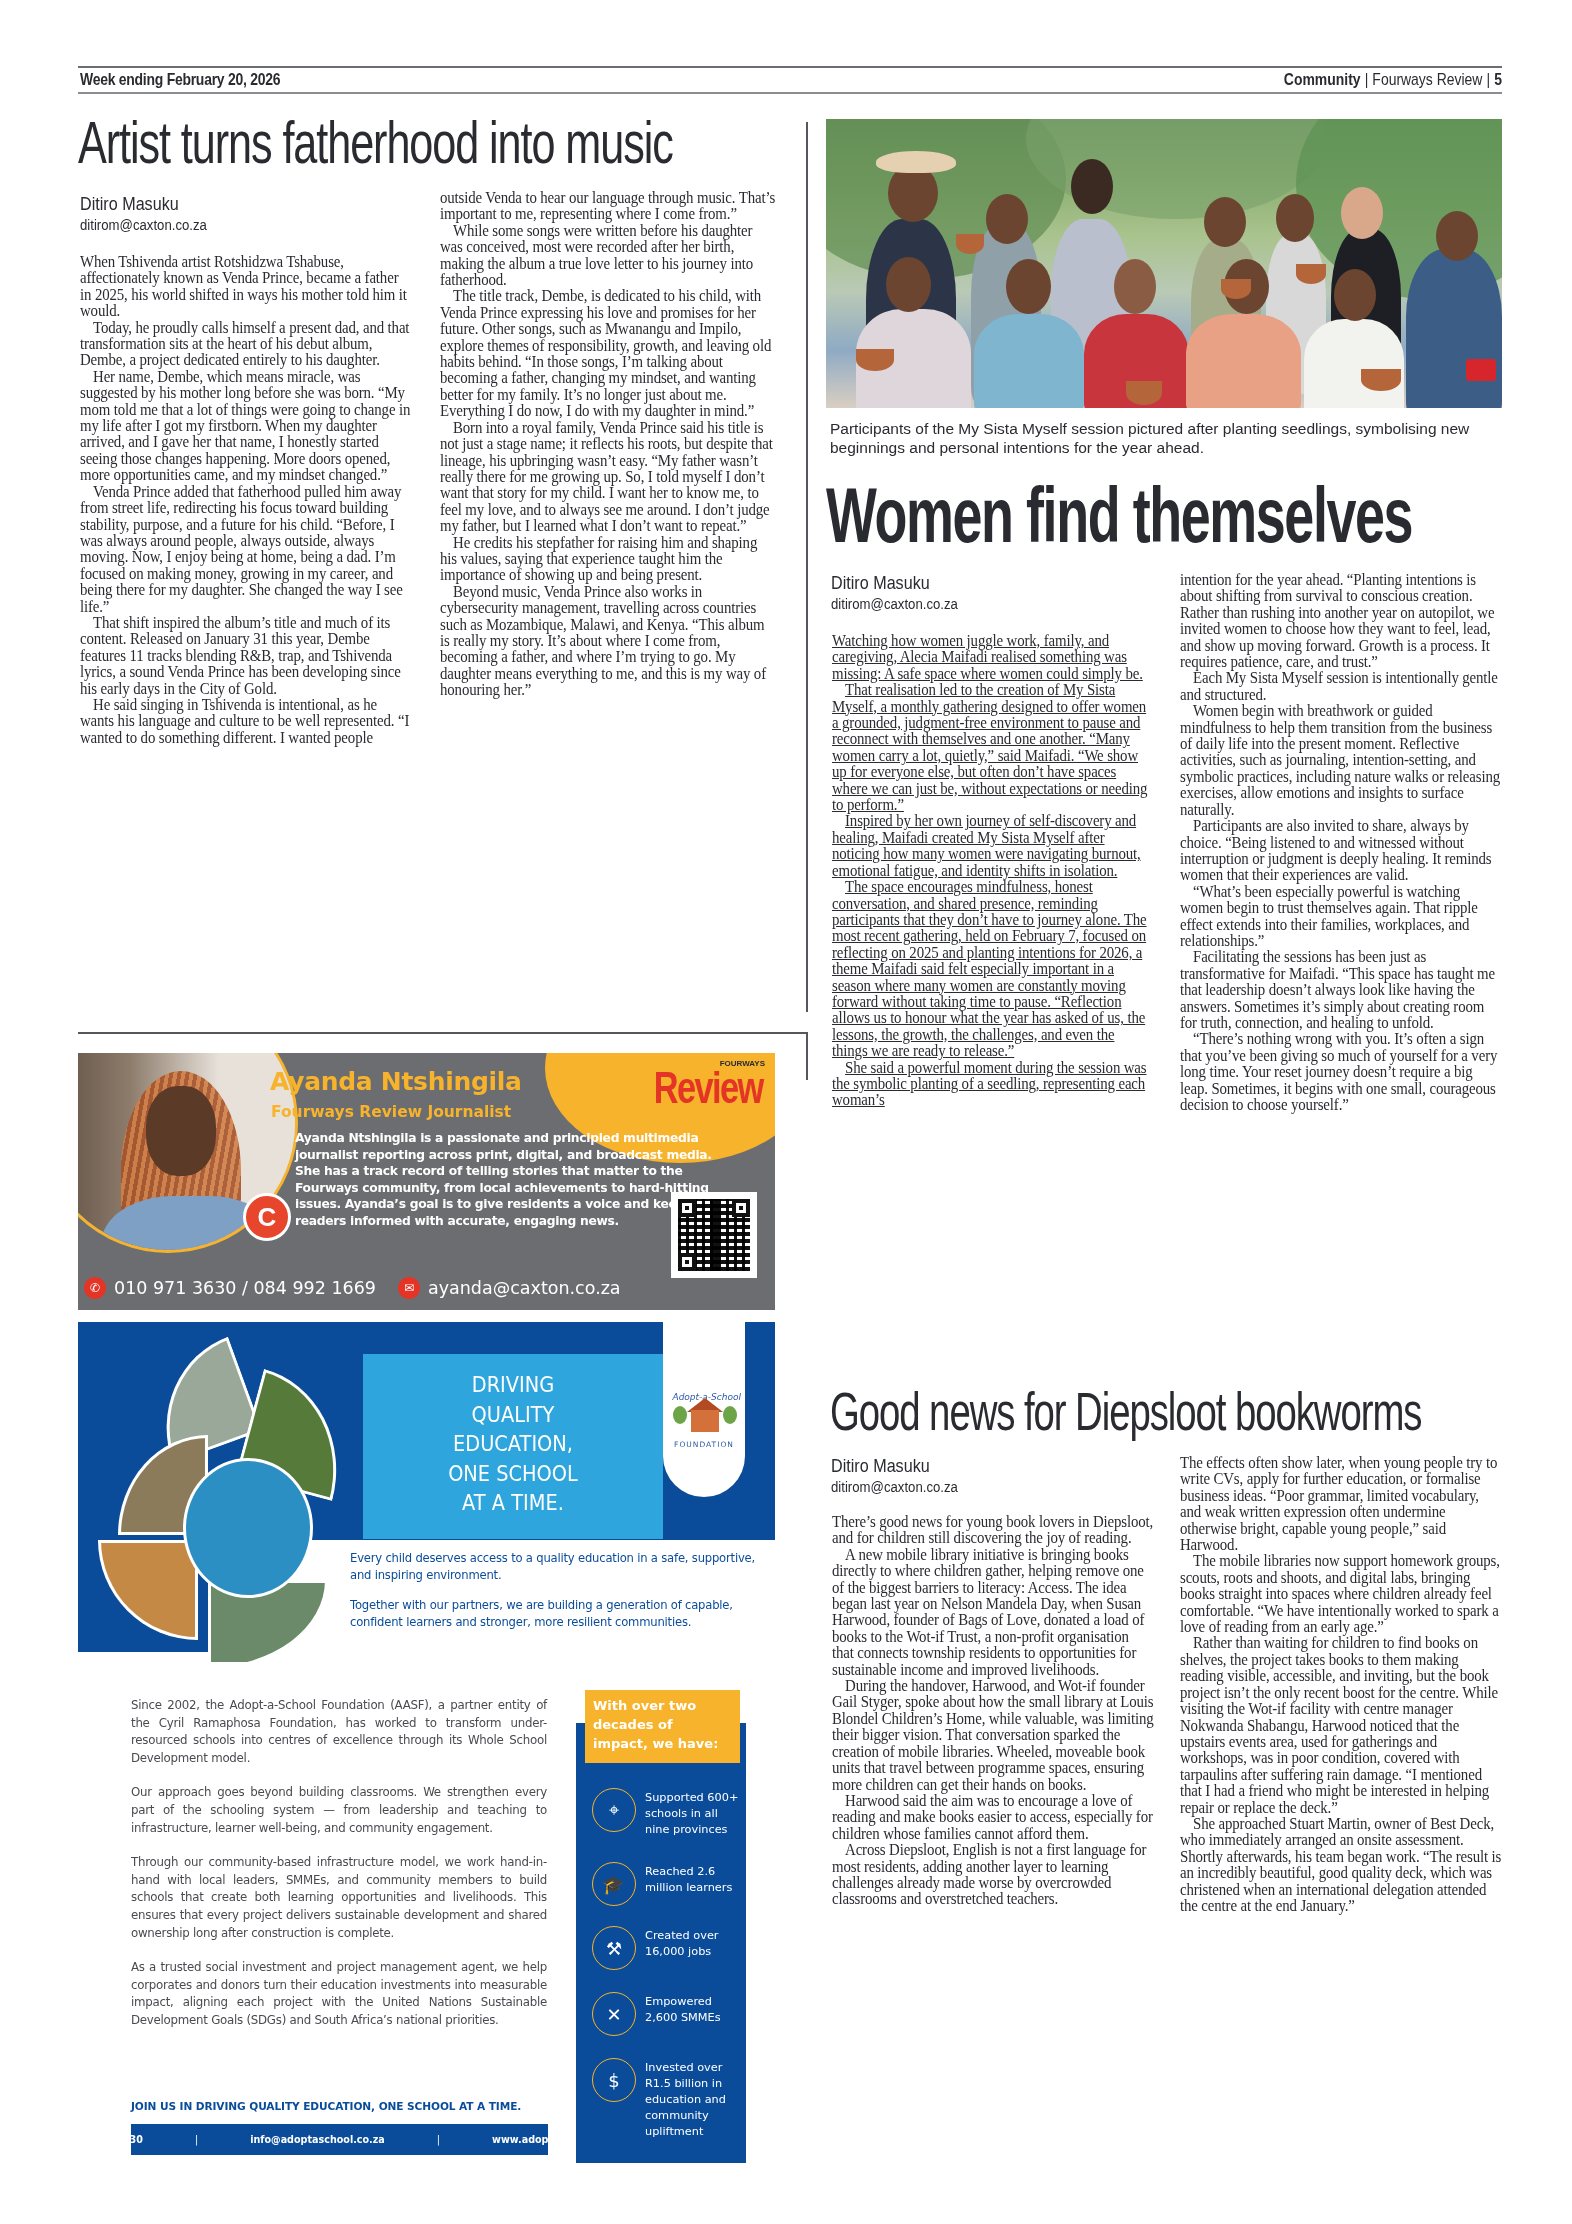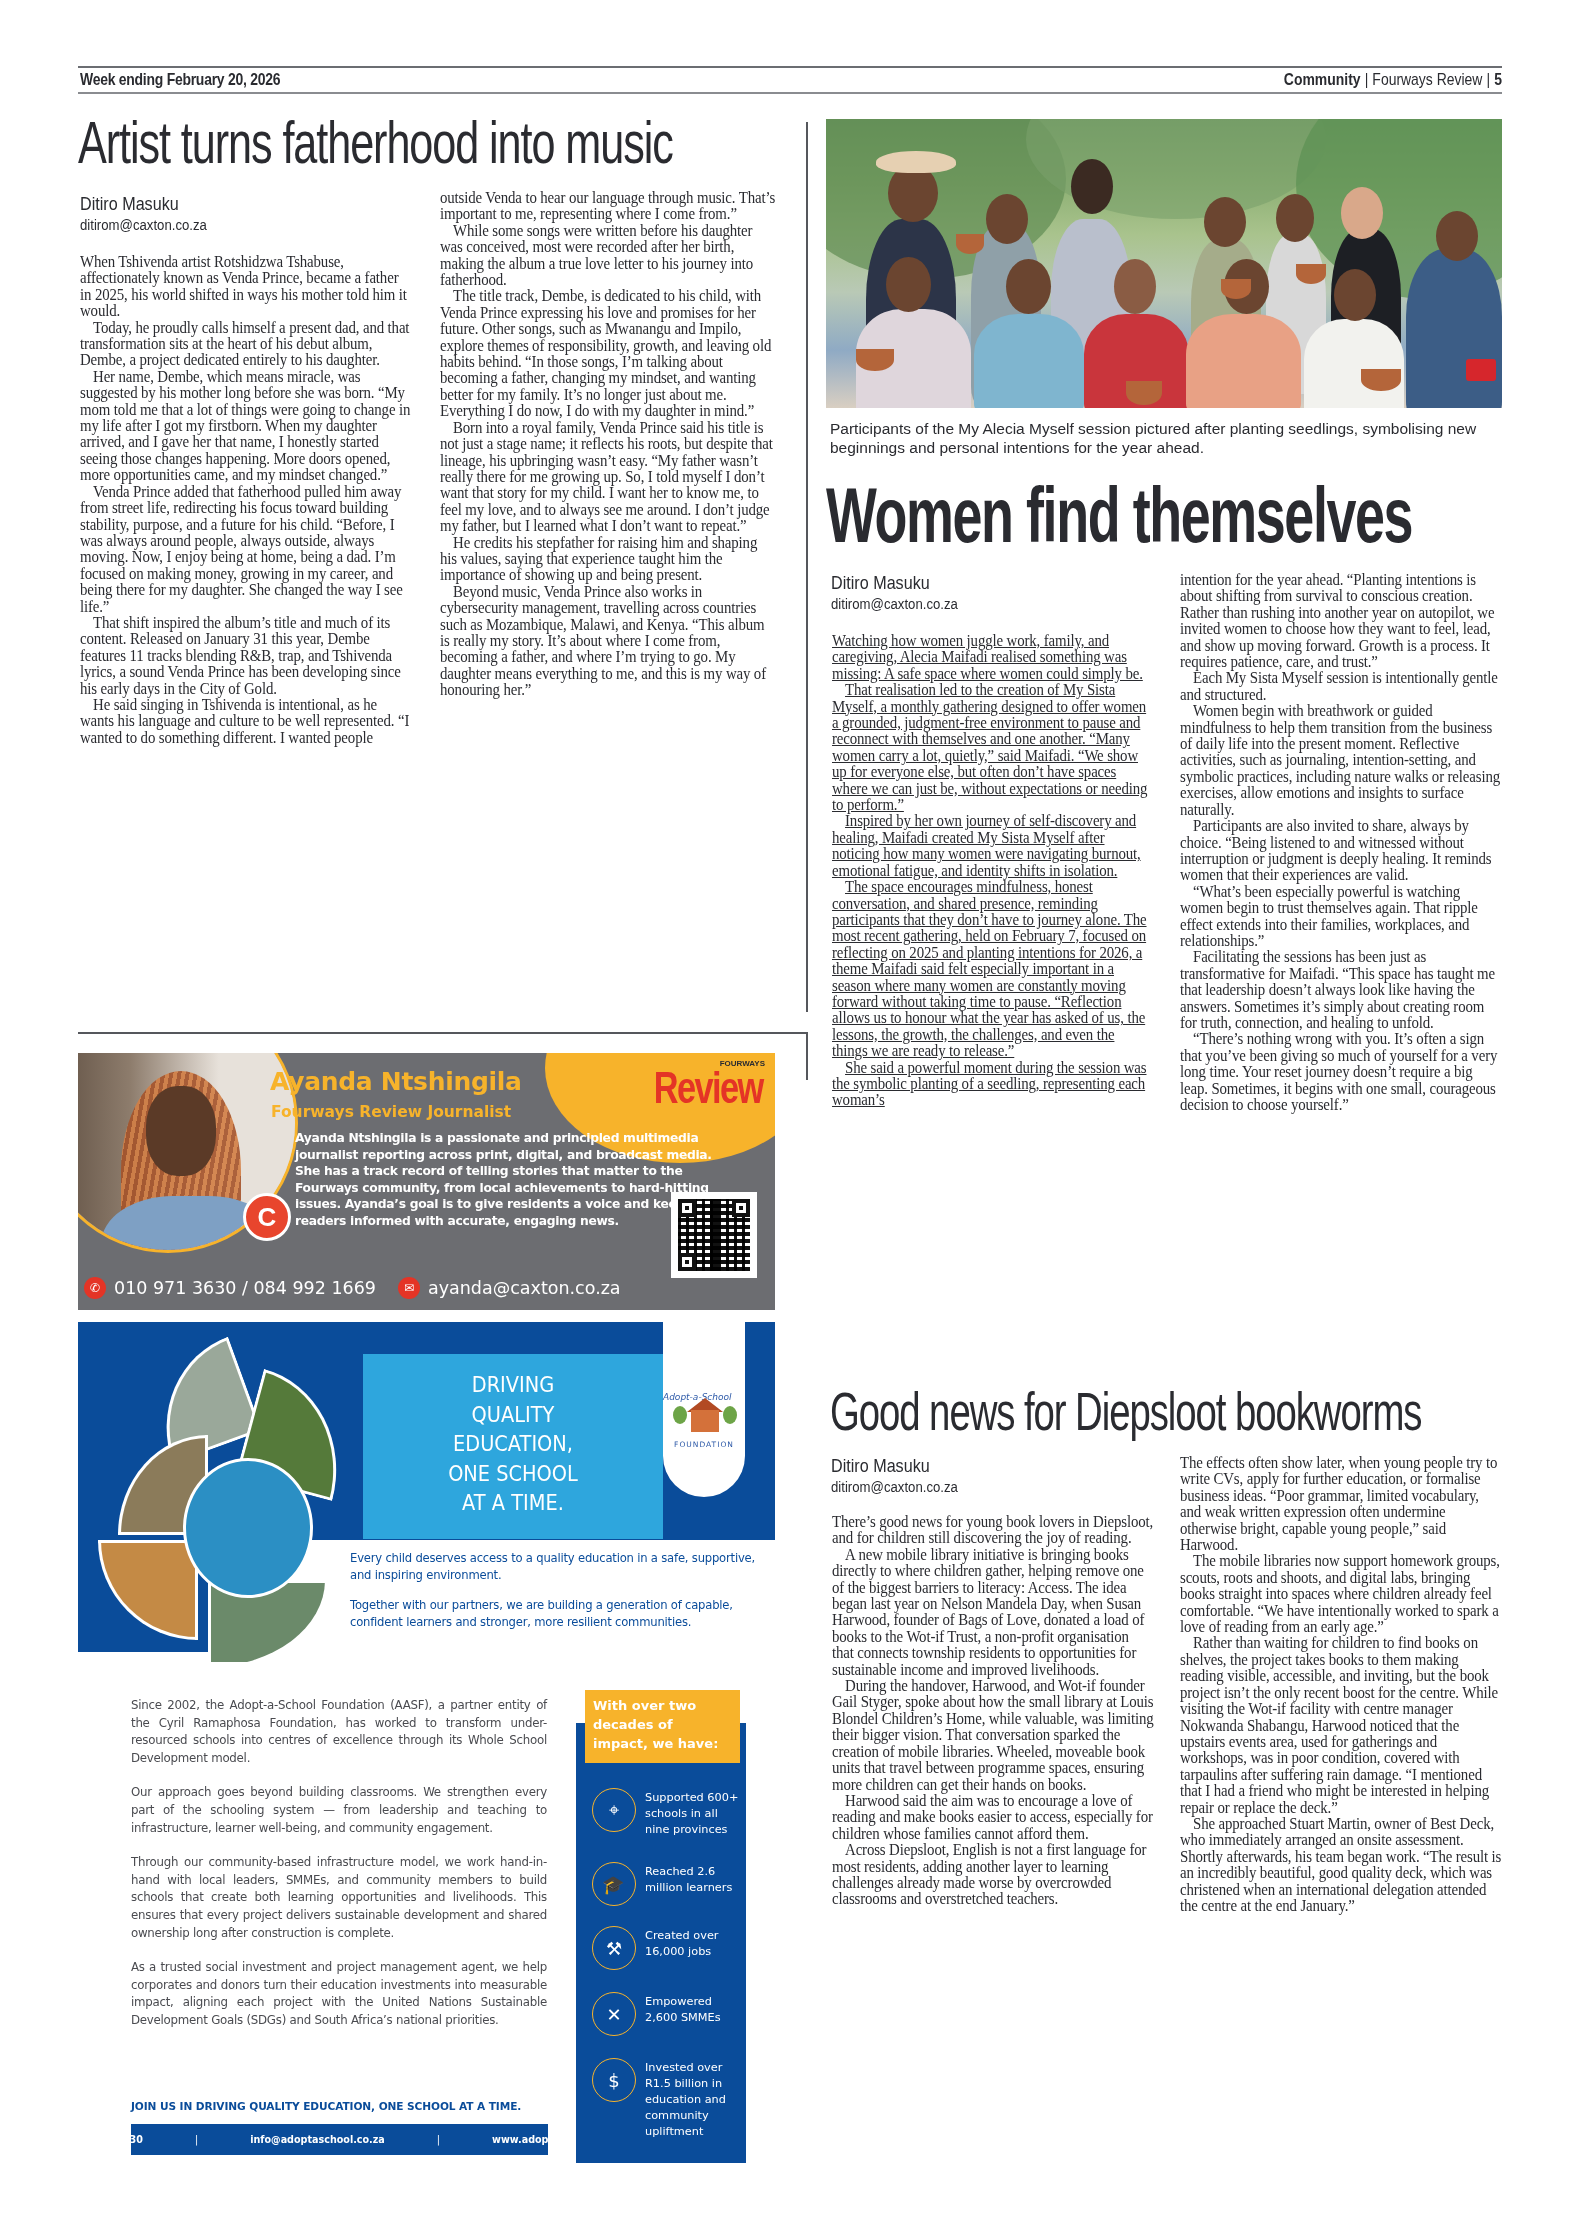--- a/index.html
+++ b/index.html
@@ -67,21 +67,21 @@
 
   
   .ad2 { position: absolute; left: 78px; top: 1322px; width: 697px; height: 340px; background: #ffffff; overflow: hidden; }
   .ad2-blue { position: absolute; left: 0; top: 0; width: 697px; height: 330px; background: #0a4c9a; }
   .ad2-white-bottom { position: absolute; left: 200px; top: 218px; width: 497px; height: 112px; background: #ffffff; }
   .ad2-light { position: absolute; left: 152px; top: 32px; width: 226px; height: 185px; background: #2ea6dd; }
   .ad2-headline { position: absolute; left: 220px; top: 48px; width: 160px; text-align: center; font-family: "DejaVu Sans", sans-serif; font-size: 22px; line-height: 29.5px; color: #fff; transform: scaleX(0.88); }
   .ad2-wheel { position: absolute; left: 20px; top: 18px; width: 230px; height: 330px; }
   .wedge { position: absolute; background: #c9c2b5; border: 3px solid #fff; }
   .ad2-logo { position: absolute; left: 405px; top: -10px; width: 82px; height: 185px; background: #fff; border-radius: 0 0 41px 41px; }
-  .ad2-logo-title { position: absolute; left: 0; right: 4px; top: 80px; text-align: left; font-family: "DejaVu Sans", sans-serif; font-size: 9px; color: #2e5aa8; font-style: italic; }
+  .ad2-logo-title { position: absolute; left: 0; right: 4px; top: 80px; text-align: right; font-family: "DejaVu Sans", sans-serif; font-size: 9px; color: #2e5aa8; font-style: italic; }
   .ad2-logo-house { position: absolute; left: 28px; top: 98px; width: 28px; height: 22px; background: #d4713a; }
   .ad2-logo-roof { position: absolute; left: 24px; top: 86px; width: 0; height: 0; border-left: 18px solid transparent; border-right: 18px solid transparent; border-bottom: 14px solid #b24a23; }
   .ad2-logo-tree1, .ad2-logo-tree2 { position: absolute; top: 94px; width: 14px; height: 18px; border-radius: 50%; background: #6da447; }
   .ad2-logo-tree1 { left: 10px; } .ad2-logo-tree2 { left: 60px; }
   .ad2-logo-foundation { position: absolute; left: 0; right: 0; top: 128px; text-align: center; font-family: "DejaVu Sans", sans-serif; font-size: 7.5px; letter-spacing: 1px; color: #2e5aa8; }
   .ad2-text { position: absolute; left: 272px; top: 228px; width: 415px; font-family: "DejaVu Sans", sans-serif; font-size: 11.6px; line-height: 16.5px; color: #0a4c9a; letter-spacing: -0.2px; }
   .ad2-text p + p { margin-top: 14px; }
 
   
   .aasf-body { position: absolute; left: 131px; top: 1697px; width: 416px; font-family: "DejaVu Sans", sans-serif; font-size: 11.8px; line-height: 17.6px; color: #4a4b50; text-align: justify; letter-spacing: -0.25px; }
@@ -172,21 +172,21 @@
   <div class="head" style="left:508px; top:150px; width:42px; height:52px;"></div>
   <div style="position:absolute; left:640px; top:240px; width:30px; height:22px; background:#d6262c; border-radius:3px;"></div>
 
   <div style="position:absolute; left:30px; top:230px; width:38px; height:22px; background:#b4653a; border-radius:0 0 50% 50%;"></div>
   <div style="position:absolute; left:130px; top:115px; width:28px; height:20px; background:#b4653a; border-radius:0 0 50% 50%;"></div>
   <div style="position:absolute; left:395px; top:160px; width:30px; height:20px; background:#b4653a; border-radius:0 0 50% 50%;"></div>
   <div style="position:absolute; left:470px; top:145px; width:30px; height:20px; background:#b4653a; border-radius:0 0 50% 50%;"></div>
   <div style="position:absolute; left:535px; top:250px; width:40px; height:22px; background:#b4653a; border-radius:0 0 50% 50%;"></div>
   <div style="position:absolute; left:300px; top:262px; width:36px; height:24px; background:#b4653a; border-radius:0 0 50% 50%;"></div>
 </div>
-<div class="caption">Participants of the My Alecia Myself session pictured after planting seedlings, symbolising new beginnings and personal intentions for the year ahead.</div>
+<div class="caption">Participants of the My Sista Myself session pictured after planting seedlings, symbolising new beginnings and personal intentions for the year ahead.</div>
 
 <div class="abs headline hl-bold" style="left:826px; top:470px; font-size:78px; transform:scaleX(0.69);">Women find themselves</div>
 
 <div class="abs" style="left:831px; top:572px;">
   <div class="byline-name">Ditiro Masuku</div>
   <div class="byline-email">ditirom@caxton.co.za</div>
 </div>
 
 <div class="col" style="left:832px; top:633px; width:320px;text-decoration:underline;">
   <div class="cond">

